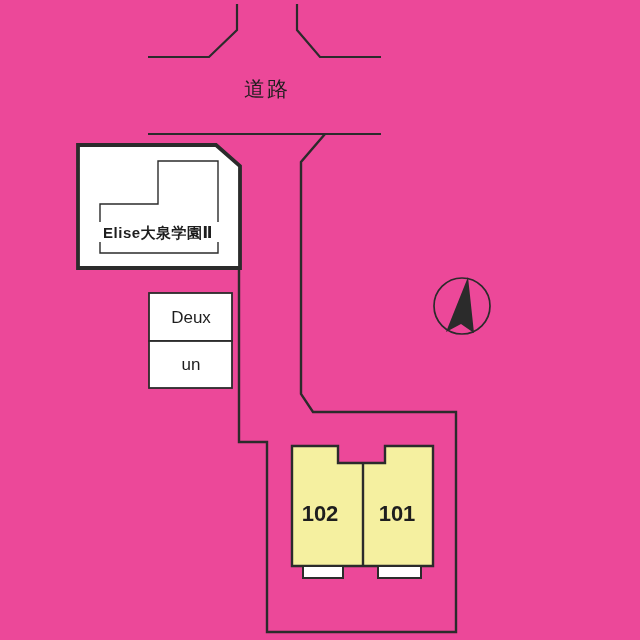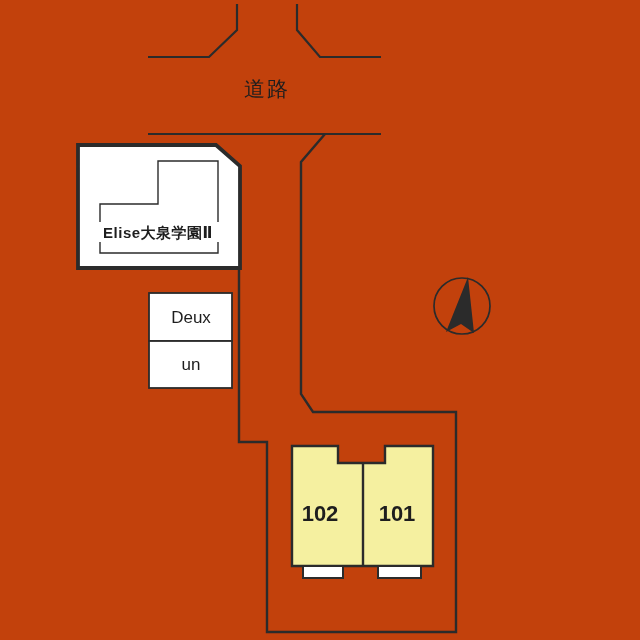--- a/index.html
+++ b/index.html
@@ -4,21 +4,21 @@
 <style>
   html, body {
     margin: 0;
     padding: 0;
     background: #ffffff;
   }
   .canvas-wrap {
     width: 640px;
     height: 640px;
     position: relative;
-    background: #c2410c;
+    background: #ec4899;
     font-family: "Liberation Sans", "DejaVu Sans", sans-serif;
   }
   svg { display: block; }
   .stroke {
     fill: none;
     stroke: var(--line, #2b2b2b);
     stroke-linejoin: miter;
     stroke-linecap: butt;
   }
   .w-road   { stroke-width: 2.2; }

